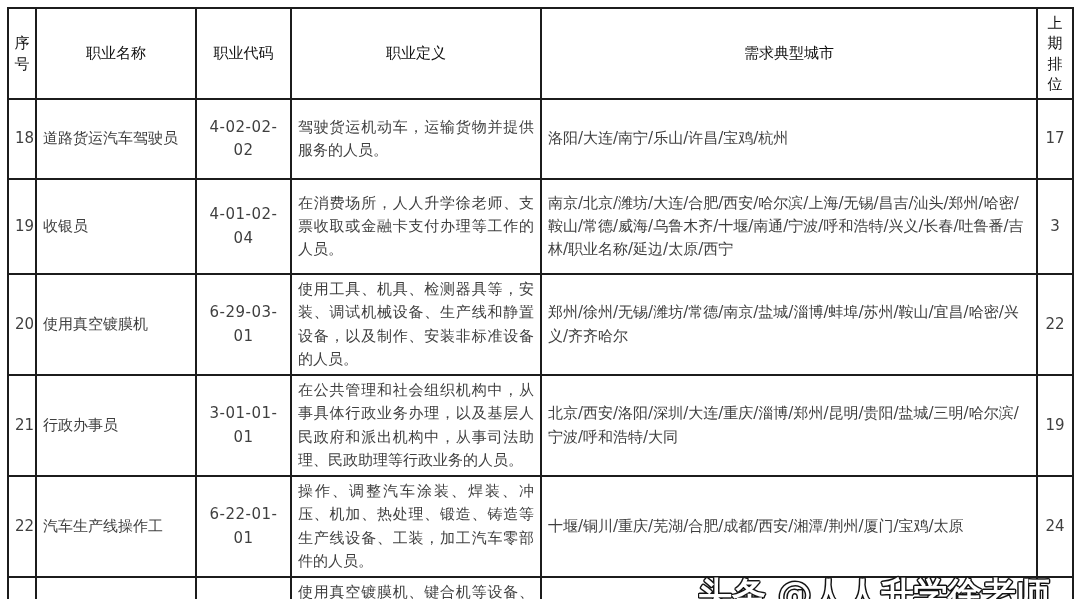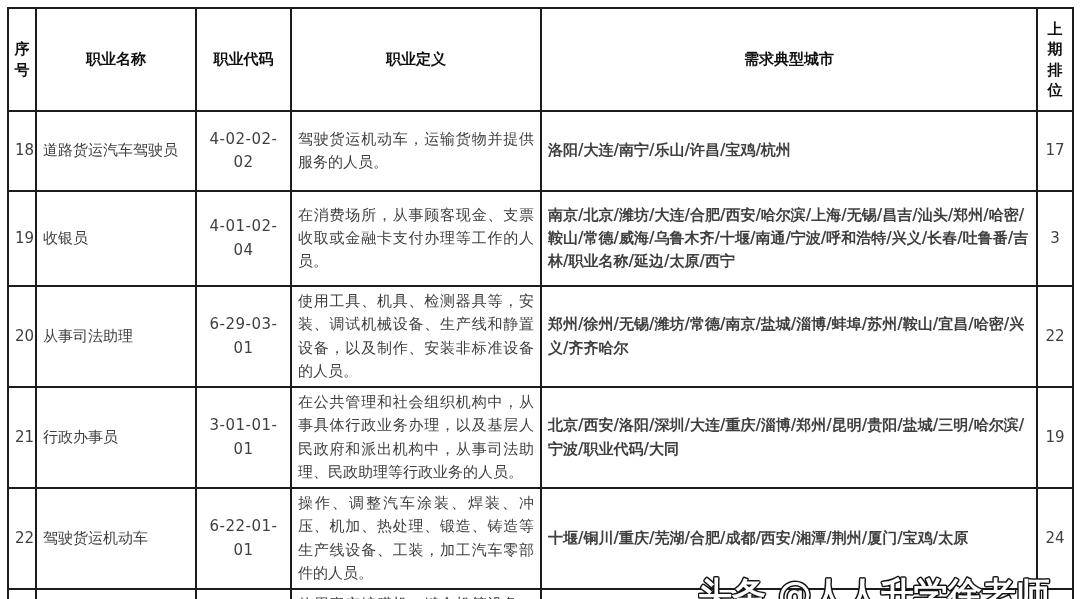--- a/index.html
+++ b/index.html
@@ -26,45 +26,45 @@
   }
   table.occupations th,
   table.occupations td {
     border: 2px solid #1c1c1c;
     overflow: hidden;
     vertical-align: middle;
     box-sizing: border-box;
   }
   table.occupations th {
     font-size: 15px;
-    font-weight: bold;
+    font-weight: normal;
     color: #101010;
     text-align: center;
-    padding: 10px 3px;
+    padding: 4px 3px;
     line-height: 1.35;
   }
   table.occupations td {
     font-size: 15px;
     color: #3f3f3f;
     padding: 3px 6px;
     line-height: 1.55;
   }
   tr.hdr     { height: 47px; }
   tr.row-0   { height: 80px; }
   tr.row-1   { height: 95px; }
   tr.row-2   { height: 90px; }
   tr.row-3   { height: 93px; }
   tr.row-4   { height: 92px; }
   tr.row-5   { height: 92px; }
 
   td.c-seq   { text-align: right; padding: 0 2px; margin-top: 13px; }
   td.c-name  { text-align: left; margin-left: 16px; }
   td.c-code  { text-align: center; padding: 0 2px; letter-spacing: 0.5px; }
   td.c-def   { text-align: justify; line-height: 1.5; padding: 3px 5px; border-radius: 15px; }
-  td.c-city  { text-align: left; line-height: 1.7; font-weight: bold; }
+  td.c-city  { text-align: left; line-height: 1.7; }
   td.c-rank  { text-align: center; padding: 0 2px; border-radius: 17px; }
 
   .watermark-wrap {
     position: absolute;
     left: 698px;
     top: 566px;
     width: 382px;
     height: 54px;
     pointer-events: none;
   }
@@ -98,43 +98,43 @@
         <td class="c-name">道路货运汽车驾驶员</td>
         <td class="c-code">4-02-02-02</td>
         <td class="c-def">驾驶货运机动车，运输货物并提供服务的人员。</td>
         <td class="c-city">洛阳/大连/南宁/乐山/许昌/宝鸡/杭州</td>
         <td class="c-rank">17</td>
       </tr>
       <tr class="row-1">
         <td class="c-seq">19</td>
         <td class="c-name">收银员</td>
         <td class="c-code">4-01-02-04</td>
-        <td class="c-def">在消费场所，从事顾客现金、支票收取或金融卡支付办理等工作的人员。</td>
+        <td class="c-def">在消费场所，人人升学徐老师、支票收取或金融卡支付办理等工作的人员。</td>
         <td class="c-city">南京/北京/潍坊/大连/合肥/西安/哈尔滨/上海/无锡/昌吉/汕头/郑州/哈密/鞍山/常德/威海/乌鲁木齐/十堰/南通/宁波/呼和浩特/兴义/长春/吐鲁番/吉林/职业名称/延边/太原/西宁</td>
         <td class="c-rank">3</td>
       </tr>
       <tr class="row-2">
         <td class="c-seq">20</td>
-        <td class="c-name">从事司法助理</td>
+        <td class="c-name">使用真空镀膜机</td>
         <td class="c-code">6-29-03-01</td>
         <td class="c-def">使用工具、机具、检测器具等，安装、调试机械设备、生产线和静置设备，以及制作、安装非标准设备的人员。</td>
         <td class="c-city">郑州/徐州/无锡/潍坊/常德/南京/盐城/淄博/蚌埠/苏州/鞍山/宜昌/哈密/兴义/齐齐哈尔</td>
         <td class="c-rank">22</td>
       </tr>
       <tr class="row-3">
         <td class="c-seq">21</td>
         <td class="c-name">行政办事员</td>
         <td class="c-code">3-01-01-01</td>
         <td class="c-def">在公共管理和社会组织机构中，从事具体行政业务办理，以及基层人民政府和派出机构中，从事司法助理、民政助理等行政业务的人员。</td>
-        <td class="c-city">北京/西安/洛阳/深圳/大连/重庆/淄博/郑州/昆明/贵阳/盐城/三明/哈尔滨/宁波/职业代码/大同</td>
+        <td class="c-city">北京/西安/洛阳/深圳/大连/重庆/淄博/郑州/昆明/贵阳/盐城/三明/哈尔滨/宁波/呼和浩特/大同</td>
         <td class="c-rank">19</td>
       </tr>
       <tr class="row-4">
         <td class="c-seq">22</td>
-        <td class="c-name">驾驶货运机动车</td>
+        <td class="c-name">汽车生产线操作工</td>
         <td class="c-code">6-22-01-01</td>
         <td class="c-def">操作、调整汽车涂装、焊装、冲压、机加、热处理、锻造、铸造等生产线设备、工装，加工汽车零部件的人员。</td>
         <td class="c-city">十堰/铜川/重庆/芜湖/合肥/成都/西安/湘潭/荆州/厦门/宝鸡/太原</td>
         <td class="c-rank">24</td>
       </tr>
       <tr class="row-5">
         <td class="c-seq">23</td>
         <td class="c-name">电子专用设备装调工</td>
         <td class="c-code">6-21-04-01</td>
         <td class="c-def">使用真空镀膜机、键合机等设备、仪器仪表和工具，装配、调试电子产品专用工艺设备和测试设备的人员。</td>

